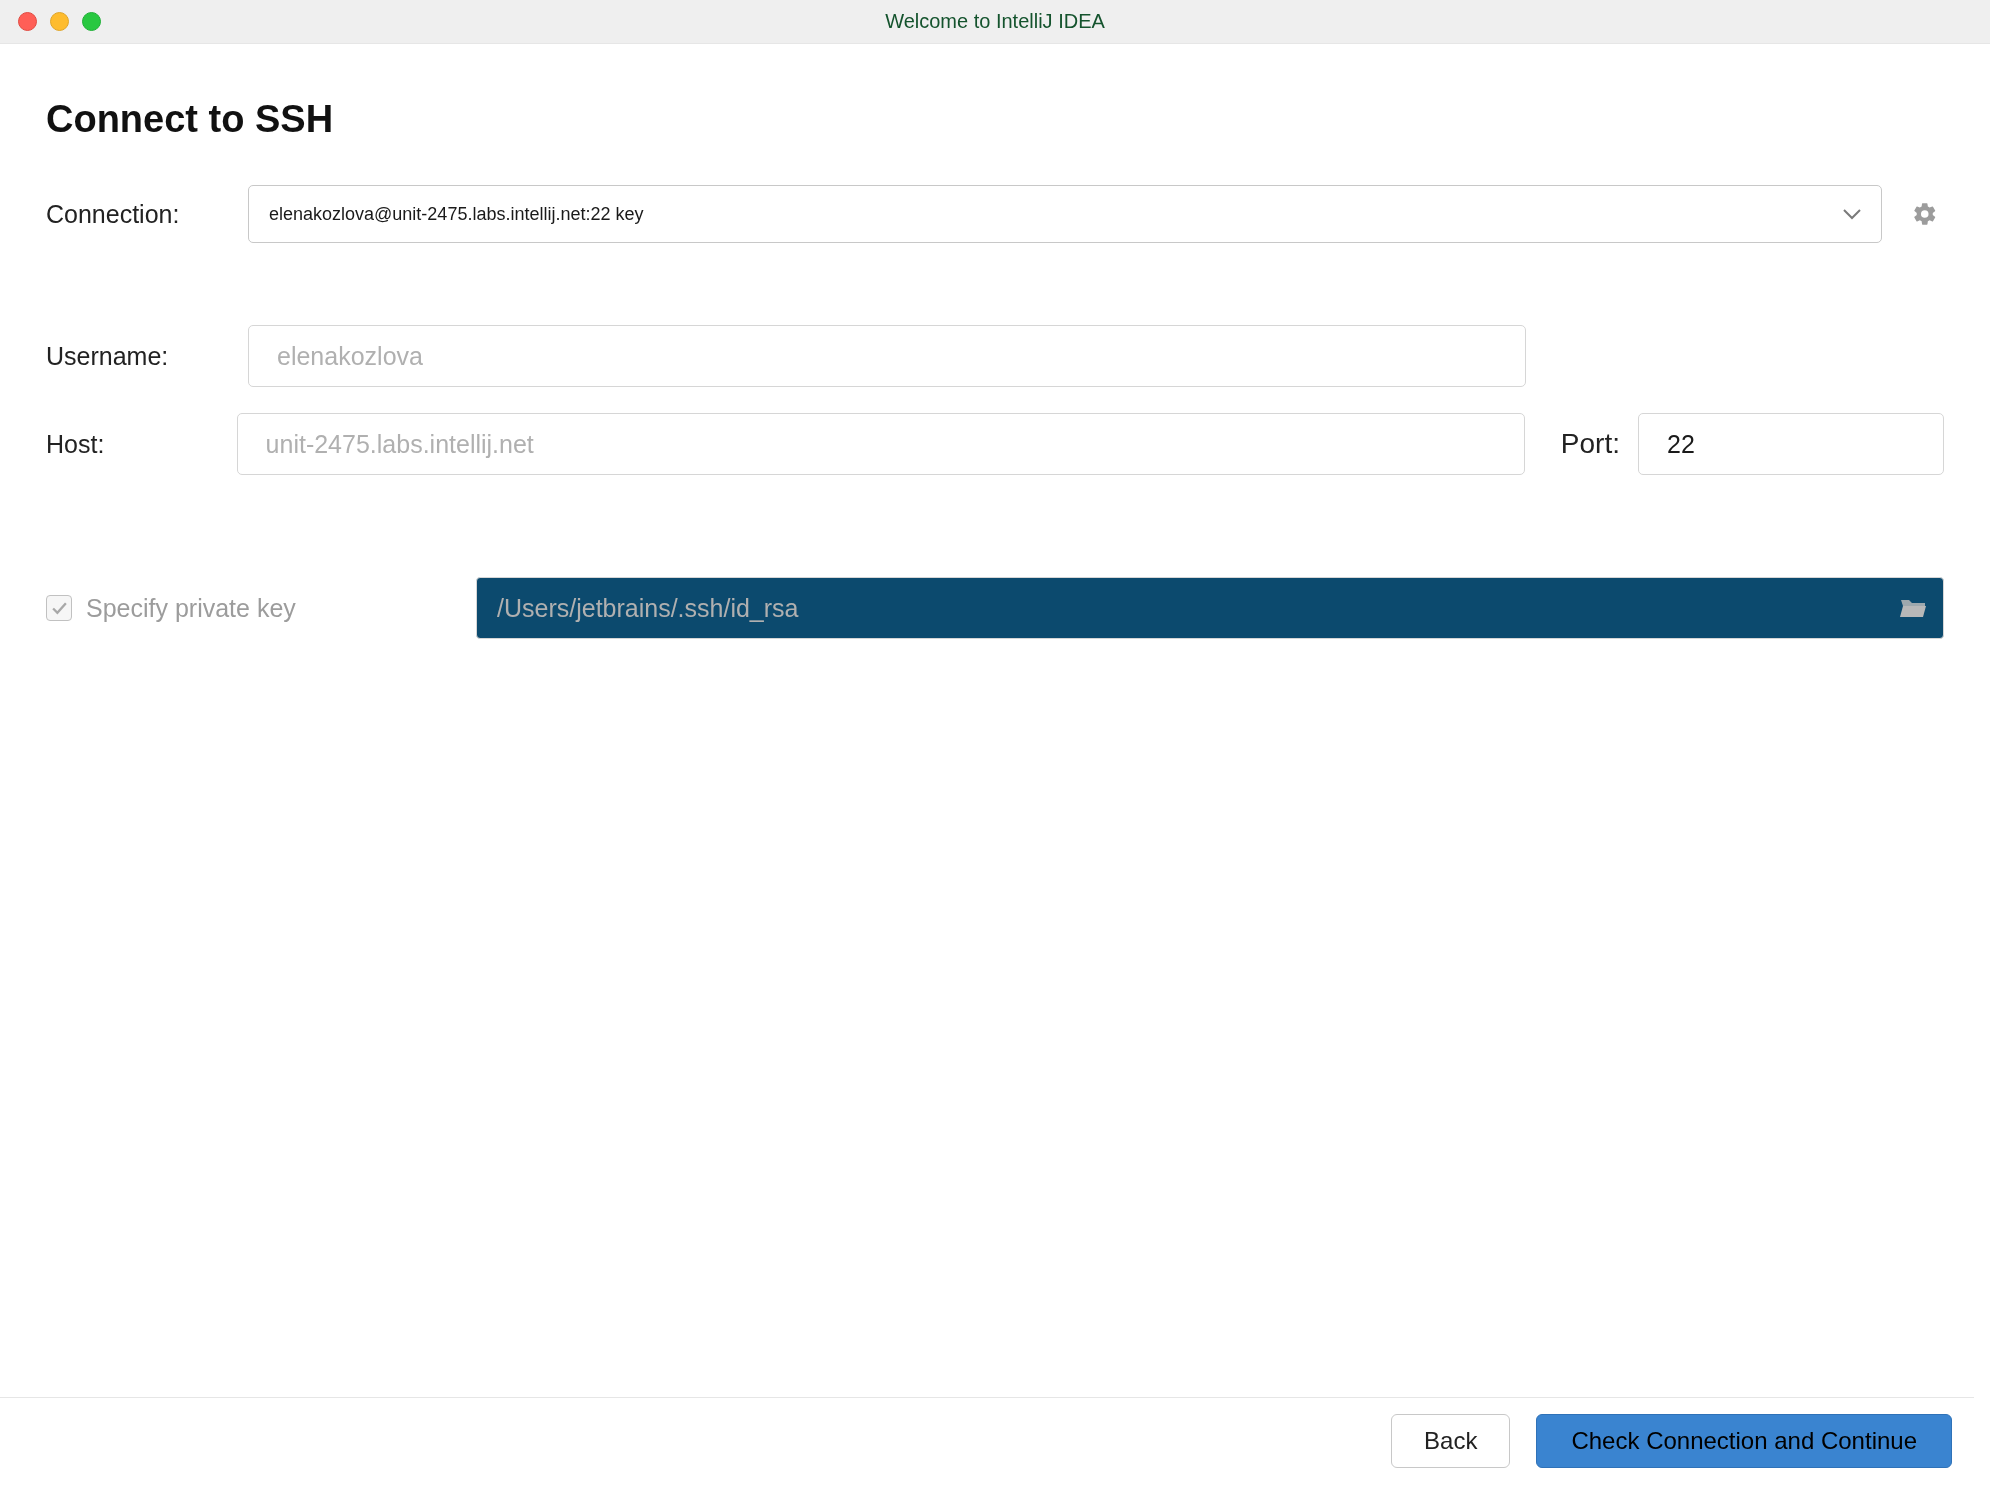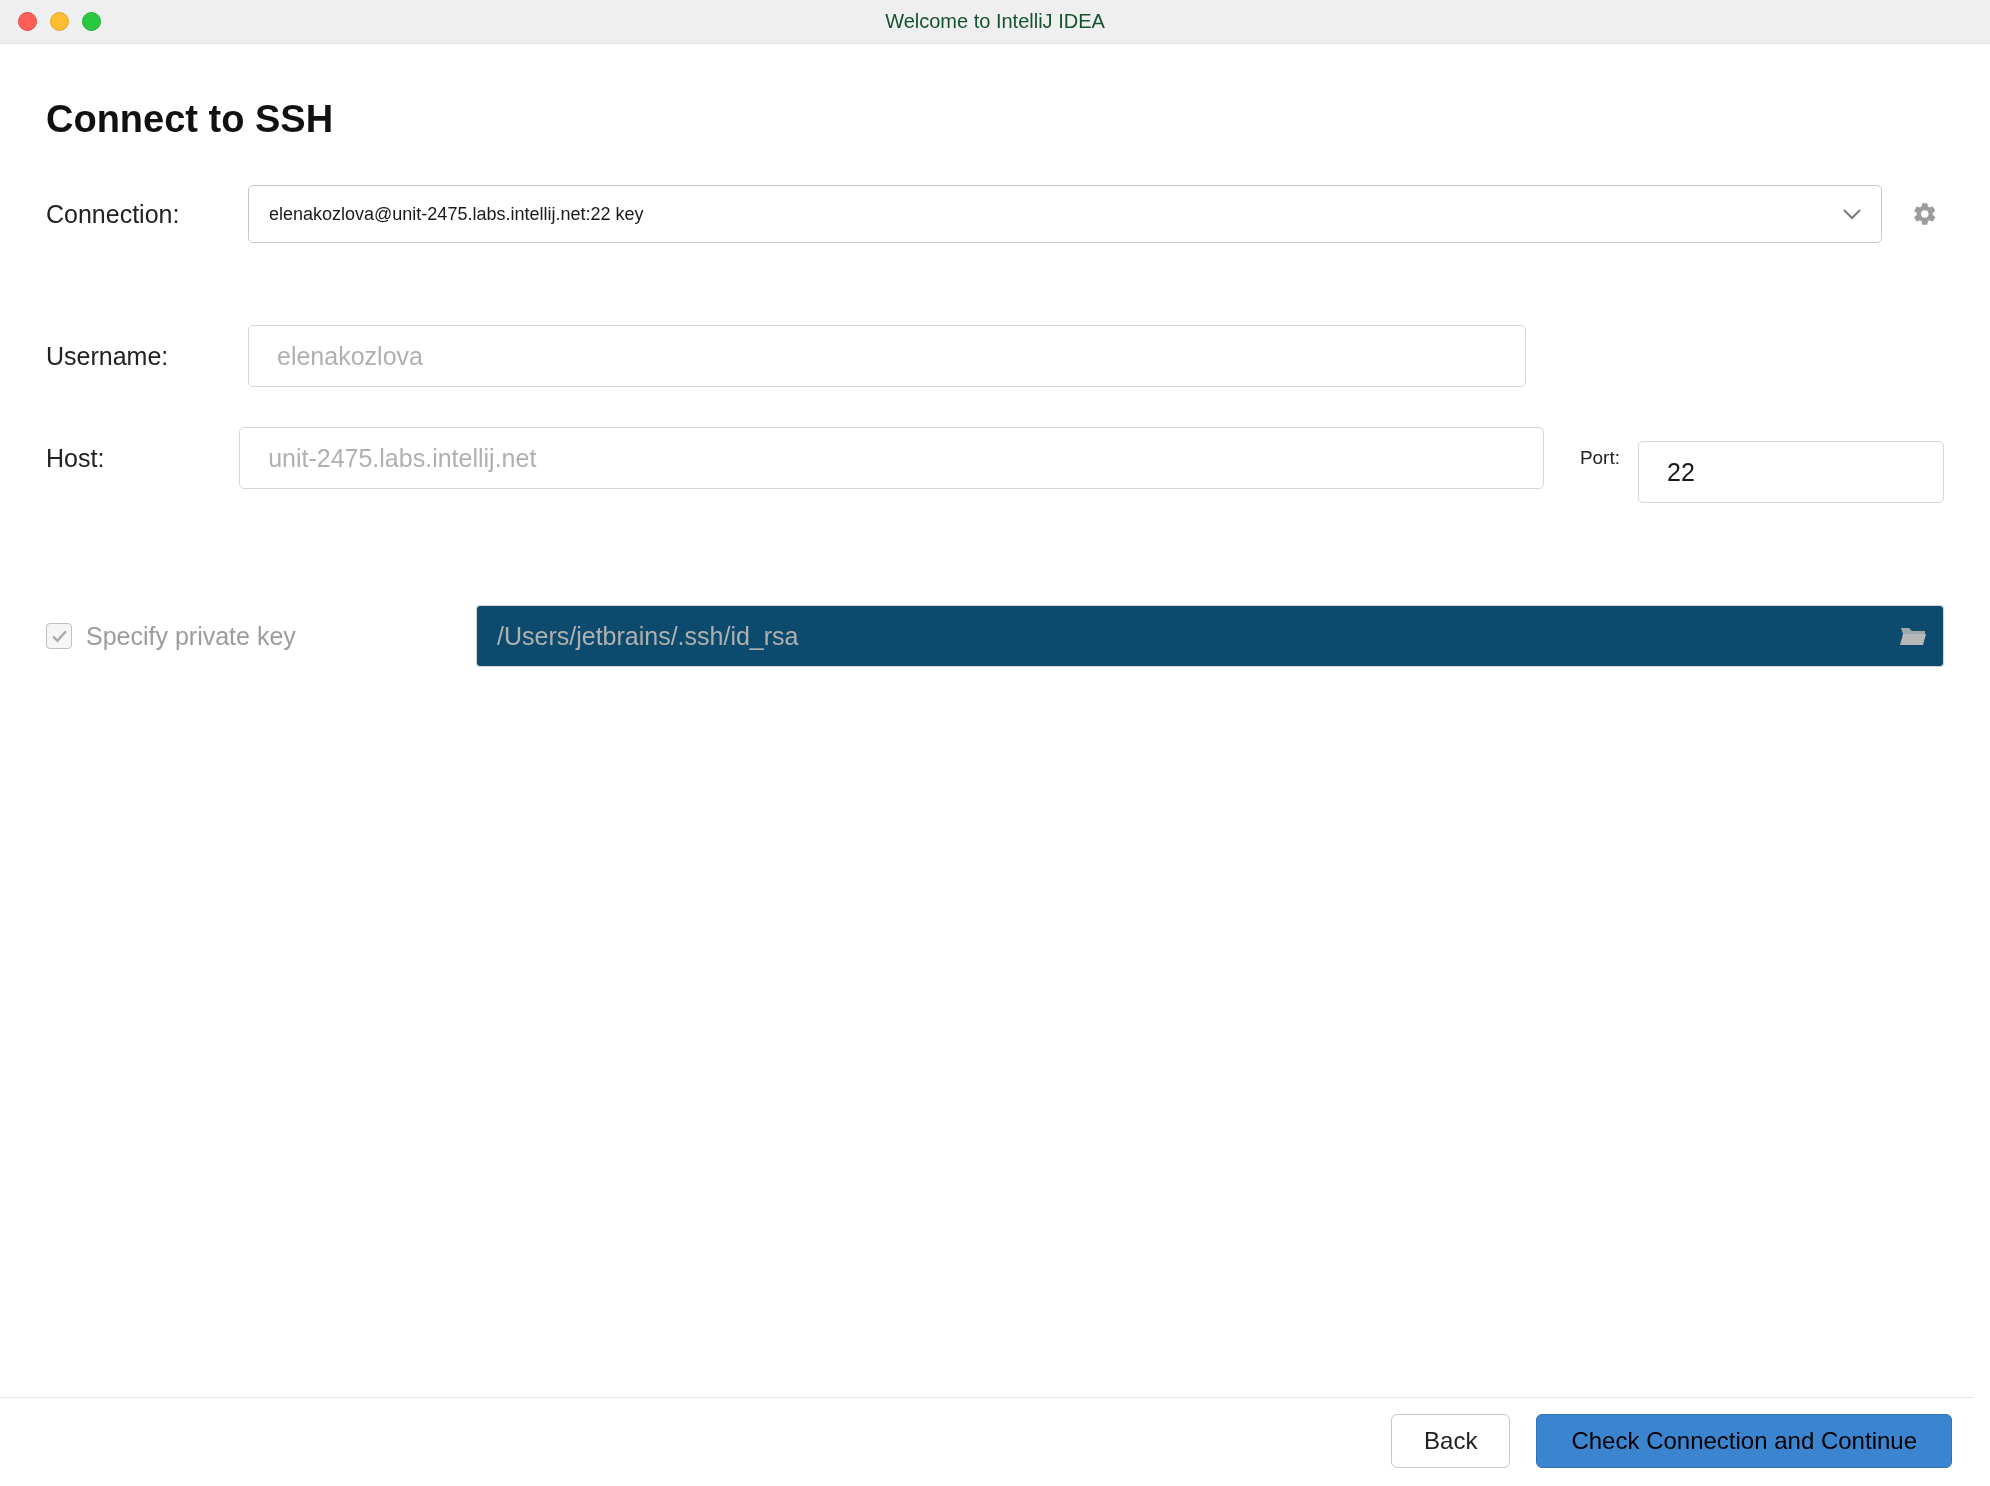--- a/index.html
+++ b/index.html
@@ -88,26 +88,26 @@
     border-radius: 5px;
     font-size: 25px;
     padding: 0 28px;
     background: #fff;
     color: #1a1a1a;
   }
   .text-input::placeholder { color: #b0b0b0; }
   .username-input { width: 1278px; }
   .host-input { width: 1362px; }
   .port-label {
-    font-size: 19px;
+    font-size: 28px;
     color: #222;
     margin-left: 36px;
     margin-right: 18px;
   }
-  .port-input { width: 306px; margin-top: 28px; }
+  .port-input { width: 306px; }
   .key-row {
     display: flex;
     align-items: center;
     margin-top: 102px;
   }
   .checkbox-wrap {
     display: flex;
     align-items: center;
     width: 380px;
   }

